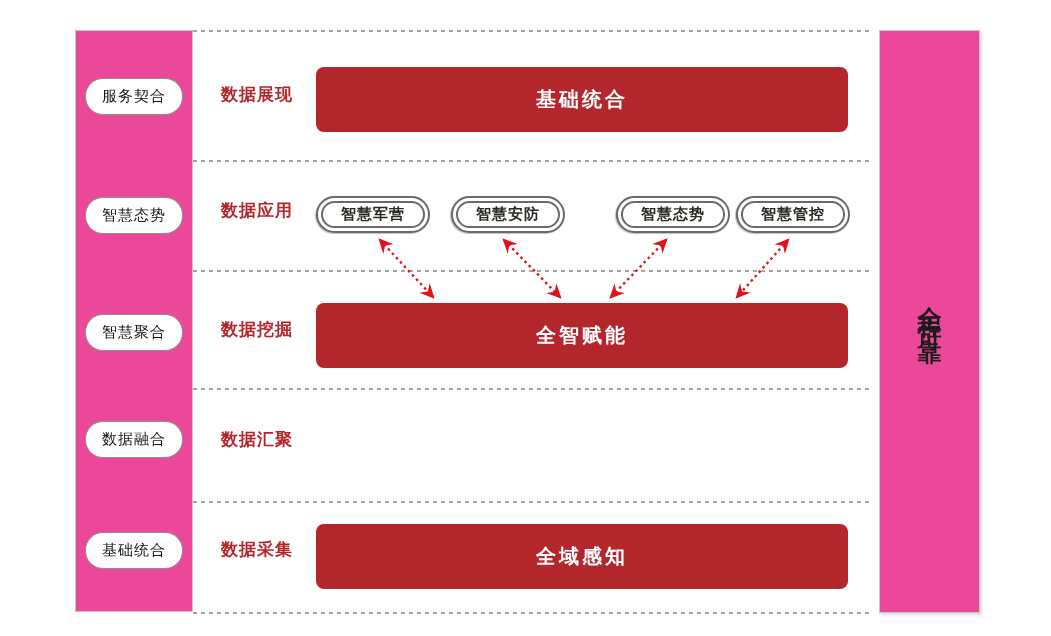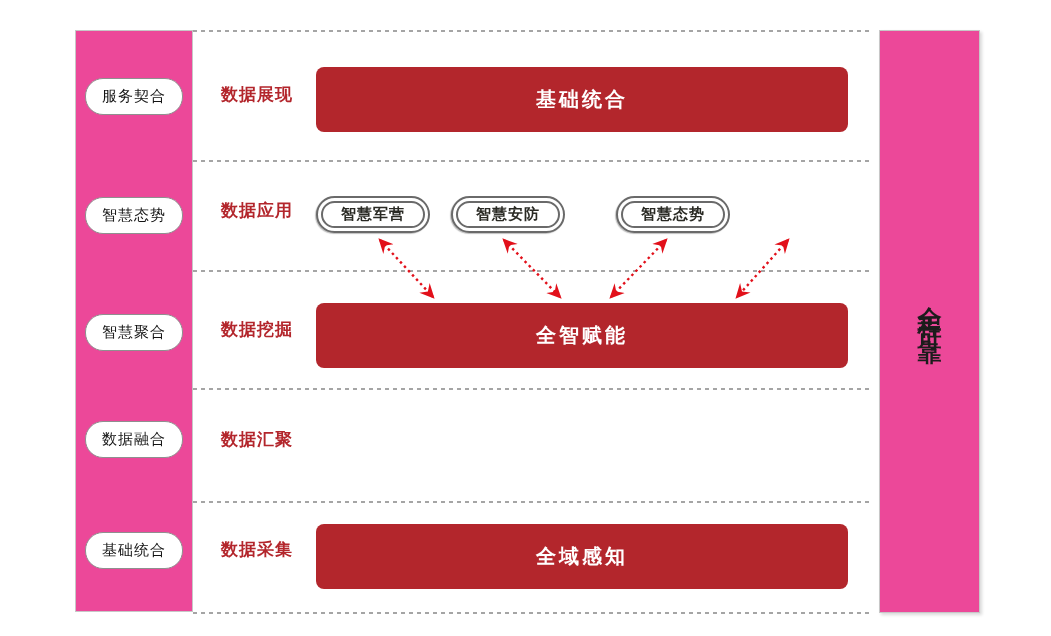--- a/index.html
+++ b/index.html
@@ -87,20 +87,25 @@
   <div class="app-pill" style="left:451px">
     <div class="app-pill-inner">
       <span>智慧安防</span>
     </div>
   </div>
   <div class="app-pill" style="left:616px">
     <div class="app-pill-inner">
       <span>智慧态势</span>
     </div>
   </div>
+  <div class="app-pill" style="left:736px">
+    <div class="app-pill-inner">
+      <span>智慧管控</span>
+    </div>
+  </div>
 
   <svg class="arrows" width="460" height="74" viewBox="0 0 460 74">
     <defs>
       <marker id="ah" viewBox="0 0 10 10" refX="8" refY="5" markerWidth="6.5" markerHeight="6.5" orient="auto-start-reverse">
         <path class="arrowhead" d="M0,0.5 L9.5,5 L0,9.5 L3.2,5 Z"></path>
       </marker>
     </defs>
     <line class="arrow-line" x1="30" y1="8" x2="83" y2="65" marker-start="url(#ah)" marker-end="url(#ah)"></line>
     <line class="arrow-line" x1="154" y1="8" x2="210" y2="65" marker-start="url(#ah)" marker-end="url(#ah)"></line>
     <line class="arrow-line" x1="316" y1="8" x2="261" y2="65" marker-start="url(#ah)" marker-end="url(#ah)"></line>

